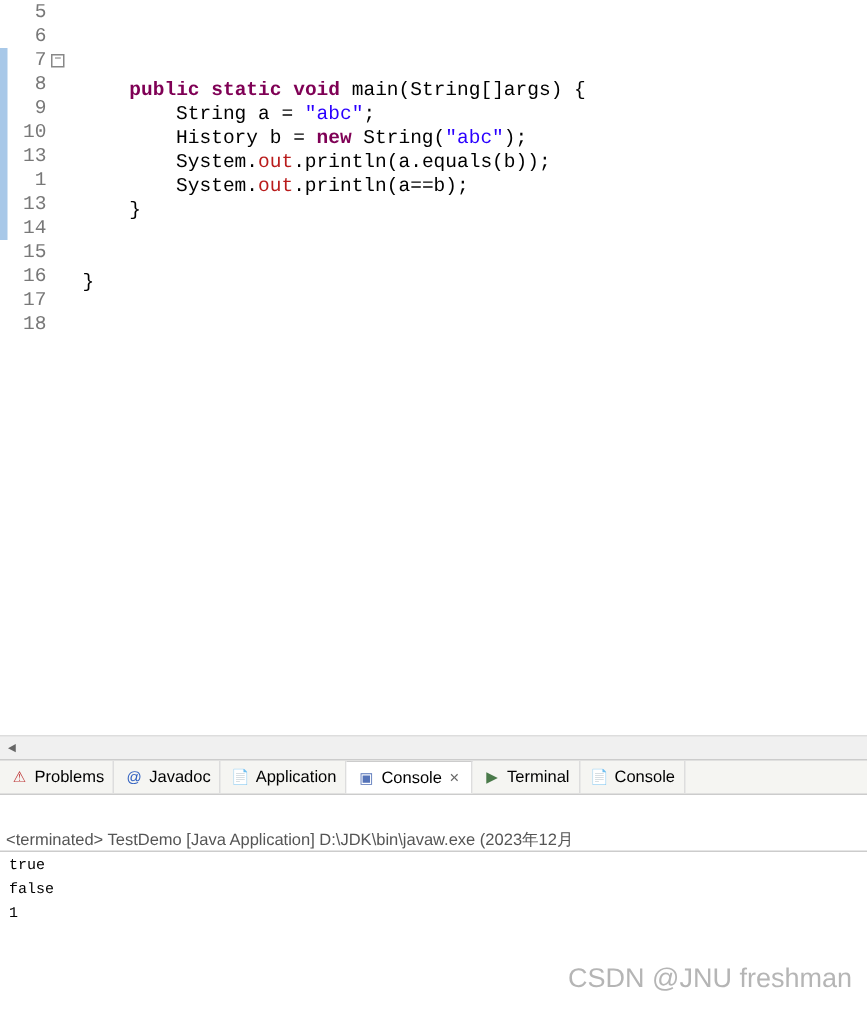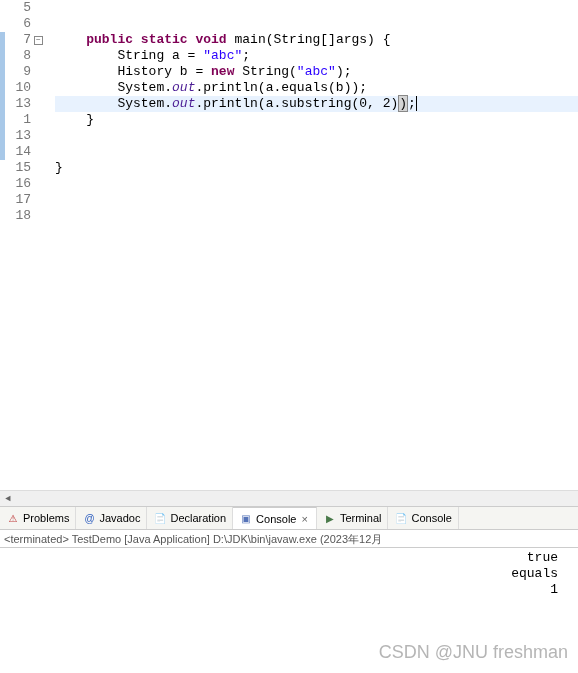--- a/index.html
+++ b/index.html
@@ -4,38 +4,38 @@
 <style>
 * { margin: 0; padding: 0; box-sizing: border-box; }
 body { font-family: Consolas, "Courier New", monospace; font-size: 13px; background: #fff; width: 578px; height: 673px; overflow: hidden; position: relative; }
 .editor-area { height: 506px; display: flex; flex-direction: column; }
 .code-container { flex: 1; display: flex; overflow: hidden; }
 .gutter { background: #fff; border-right: none; text-align: right; color: #787878; user-select: none; }
 .gutter-line { height: 16px; line-height: 16px; display: flex; align-items: center; justify-content: flex-end; padding-right: 8px; }
 .gutter-num { width: 26px; text-align: right; }
 .marker { width: 5px; height: 16px; background: #a8c8e8; }
 .fold-minus { width: 9px; height: 9px; border: 1px solid #888; display: inline-flex; align-items: center; justify-content: center; font-size: 8px; line-height: 1; margin-left: 3px; color: #666; }
-.code-lines { flex: 1; padding-left: 4px; }
+.code-lines { flex: 1; padding-left: 4px; margin-top: 20px; }
 .code-line { height: 16px; line-height: 16px; white-space: pre; font-family: Consolas, "Courier New", monospace; }
 .hl { background: #e8f2fe; }
 .kw { color: #7f0055; font-weight: bold; }
 .str { color: #2a00ff; }
-.field { color: #4c1d95; font-style: italic; }
+.field { color: #b91c1c; }
 .paren-hl { background: #d4d4d4; border: 1px solid #888; }
 .cursor { border-left: 1px solid #000; }
 .hscroll { height: 16px; background: #f0f0f0; border-top: 1px solid #ddd; display: flex; align-items: center; }
 .hscroll-arrow { width: 16px; height: 16px; display: flex; align-items: center; justify-content: center; color: #666; font-size: 9px; }
 .hscroll-track { flex: 1; }
 .tabs-bar { height: 24px; background: #f5f5f2; border-top: 1px solid #ccc; border-bottom: 1px solid #ccc; display: flex; align-items: center; font-family: Tahoma, sans-serif; font-size: 11px; overflow: hidden; }
 .tab { padding: 0 6px; height: 22px; display: flex; align-items: center; gap: 3px; border-right: 1px solid #ddd; white-space: nowrap; }
 .tab.active { background: #fff; border-top: 1px solid #ccc; }
 .tab-icon { width: 14px; height: 14px; display: inline-flex; align-items: center; justify-content: center; font-size: 10px; }
 .close-x { color: #666; font-size: 11px; padding: 0 2px; }
-.status-line { height: 18px; font-family: Tahoma, sans-serif; font-size: 11px; color: #555; padding: 2px 4px; border-bottom: 1px solid #ccc; white-space: nowrap; overflow: hidden; }
-.console-out { padding: 2px 20px; font-family: Consolas, "Courier New", monospace; font-size: 13px; line-height: 16px; text-align: right; }
+.status-line { height: 18px; font-family: Tahoma, sans-serif; font-size: 11px; color: #555; padding: 2px 4px; border-bottom: 1px solid #ccc; white-space: nowrap; overflow: hidden; margin-top: 20px; }
+.console-out { padding: 2px 6px; font-family: Consolas, "Courier New", monospace; font-size: 10px; line-height: 16px; }
 .watermark { position: absolute; right: 10px; bottom: 10px; color: rgba(120,120,120,0.55); font-family: Arial, sans-serif; font-size: 18px; pointer-events: none; }
 </style>
 </head>
 <body>
 
 <div class="editor-area">
   <div class="code-container">
     <div class="gutter" id="gutter">
         <div class="gutter-line">
           <div style="width: 5px;"></div>
@@ -108,21 +108,21 @@
           <span style="display: inline-block; width: 12px;"></span>
         </div>
       </div>
     <div class="code-lines" id="code-lines">
         <div class="code-line"></div>
         <div class="code-line"></div>
         <div class="code-line"><span>    </span><span class="kw">public</span><span> </span><span class="kw">static</span><span> </span><span class="kw">void</span><span> main(String[]args) {</span></div>
         <div class="code-line"><span>        String a = </span><span class="str">"abc"</span><span>;</span></div>
         <div class="code-line"><span>        History b = </span><span class="kw">new</span><span> String(</span><span class="str">"abc"</span><span>);</span></div>
         <div class="code-line"><span>        System.</span><span class="field">out</span><span>.println(a.equals(b));</span></div>
-        <div class="code-line hl"><span>        System.</span><span class="field">out</span><span>.println(a.substring(0, 2)</span><span class="paren-hl">)</span><span>;</span><span class="cursor"></span></div>
+        <div class="code-line"><span>        System.</span><span class="field">out</span><span>.println(a==b);</span></div>
         <div class="code-line"><span>    }</span></div>
         <div class="code-line"></div>
         <div class="code-line"></div>
         <div class="code-line"><span>}</span></div>
         <div class="code-line"></div>
       </div>
   </div>
   <div class="hscroll">
     <div class="hscroll-arrow">◄</div>
     <div class="hscroll-track"></div>
@@ -133,38 +133,38 @@
     <div class="tab">
       <span class="tab-icon" style="color: rgb(192, 64, 64);">⚠</span>
       <span>Problems</span>
     </div>
     <div class="tab">
       <span class="tab-icon" style="color: rgb(48, 96, 192);">@</span>
       <span>Javadoc</span>
     </div>
     <div class="tab">
       <span class="tab-icon" style="color: rgb(154, 122, 42);">📄</span>
-      <span>Declaration</span>
+      <span>Application</span>
     </div>
     <div class="tab active">
       <span class="tab-icon" style="color: rgb(85, 115, 184);">▣</span>
       <span>Console</span>
       <span class="close-x">×</span>
     </div>
     <div class="tab">
       <span class="tab-icon" style="color: rgb(74, 122, 74);">▶</span>
       <span>Terminal</span>
     </div>
     <div class="tab">
       <span class="tab-icon" style="color: rgb(154, 122, 42);">📄</span>
       <span>Console</span>
     </div>
   </div>
 
 <div class="status-line">&lt;terminated&gt; TestDemo [Java Application] D:\JDK\bin\javaw.exe  (2023年12月</div>
 
 <div class="console-out" id="console-out">
     <div>true</div>
-    <div>equals</div>
+    <div>false</div>
     <div>1</div>
   </div>
 
 <div class="watermark">CSDN @JNU freshman</div>
 
 </body></html>

